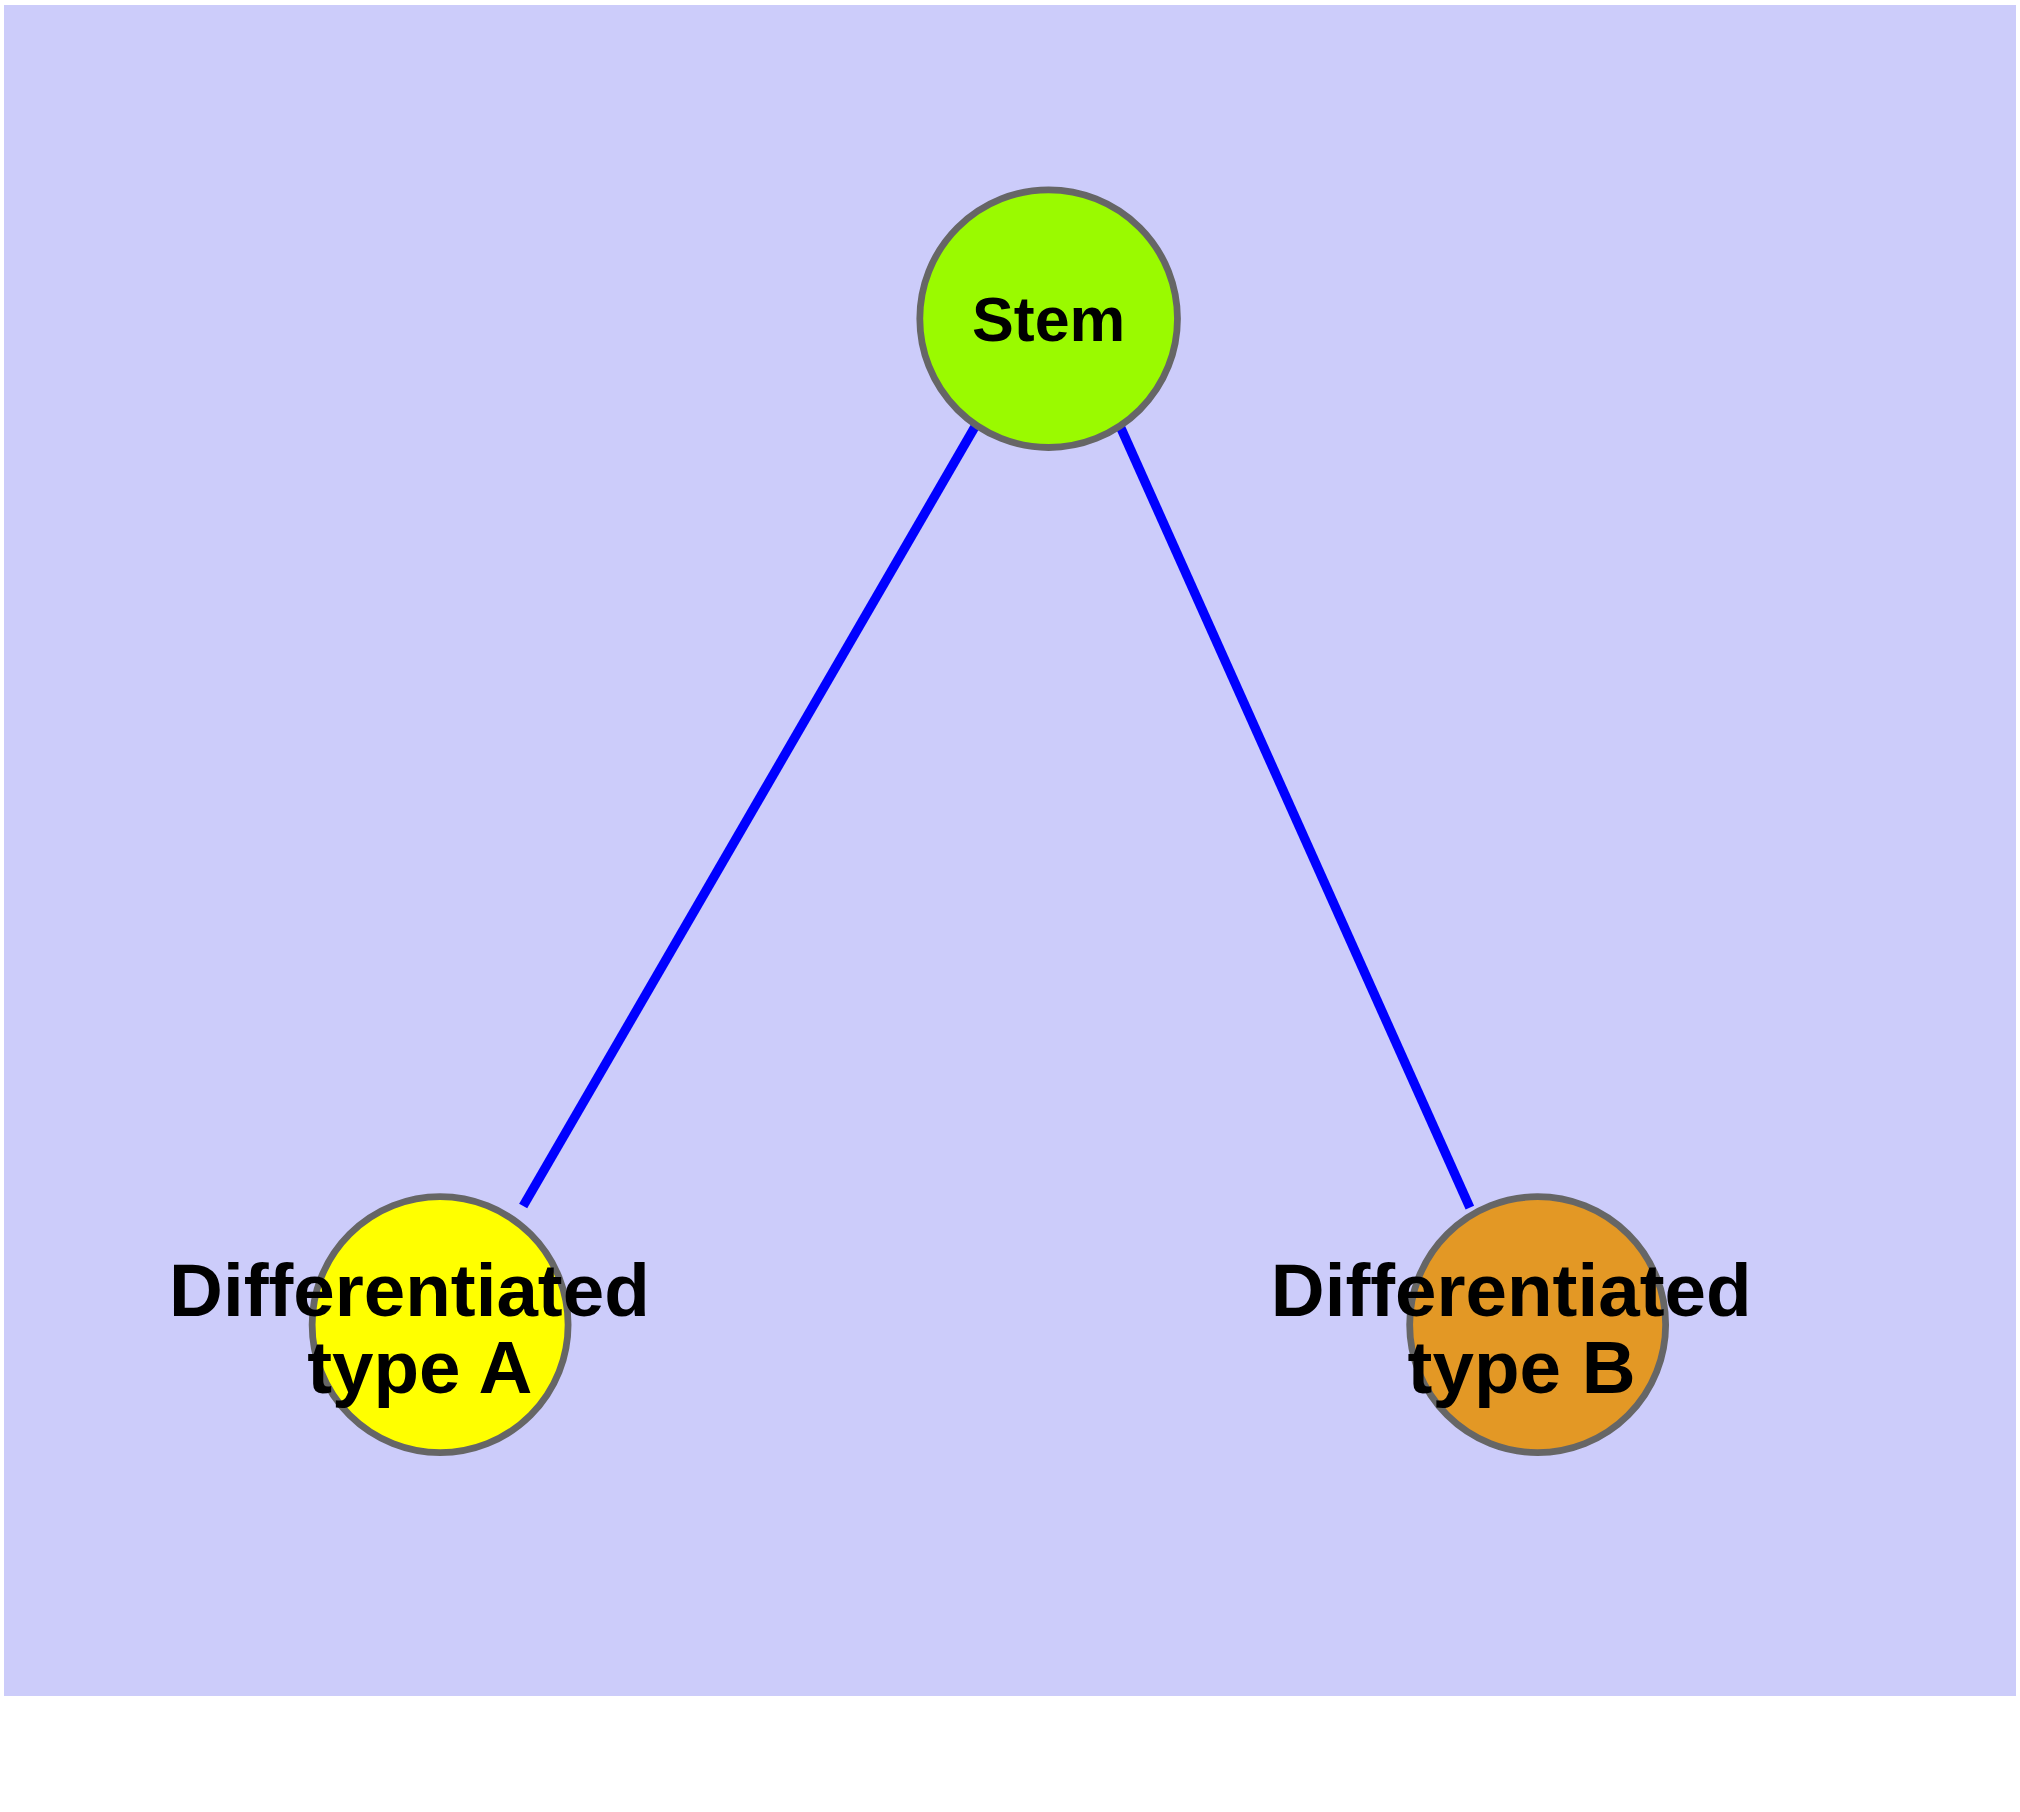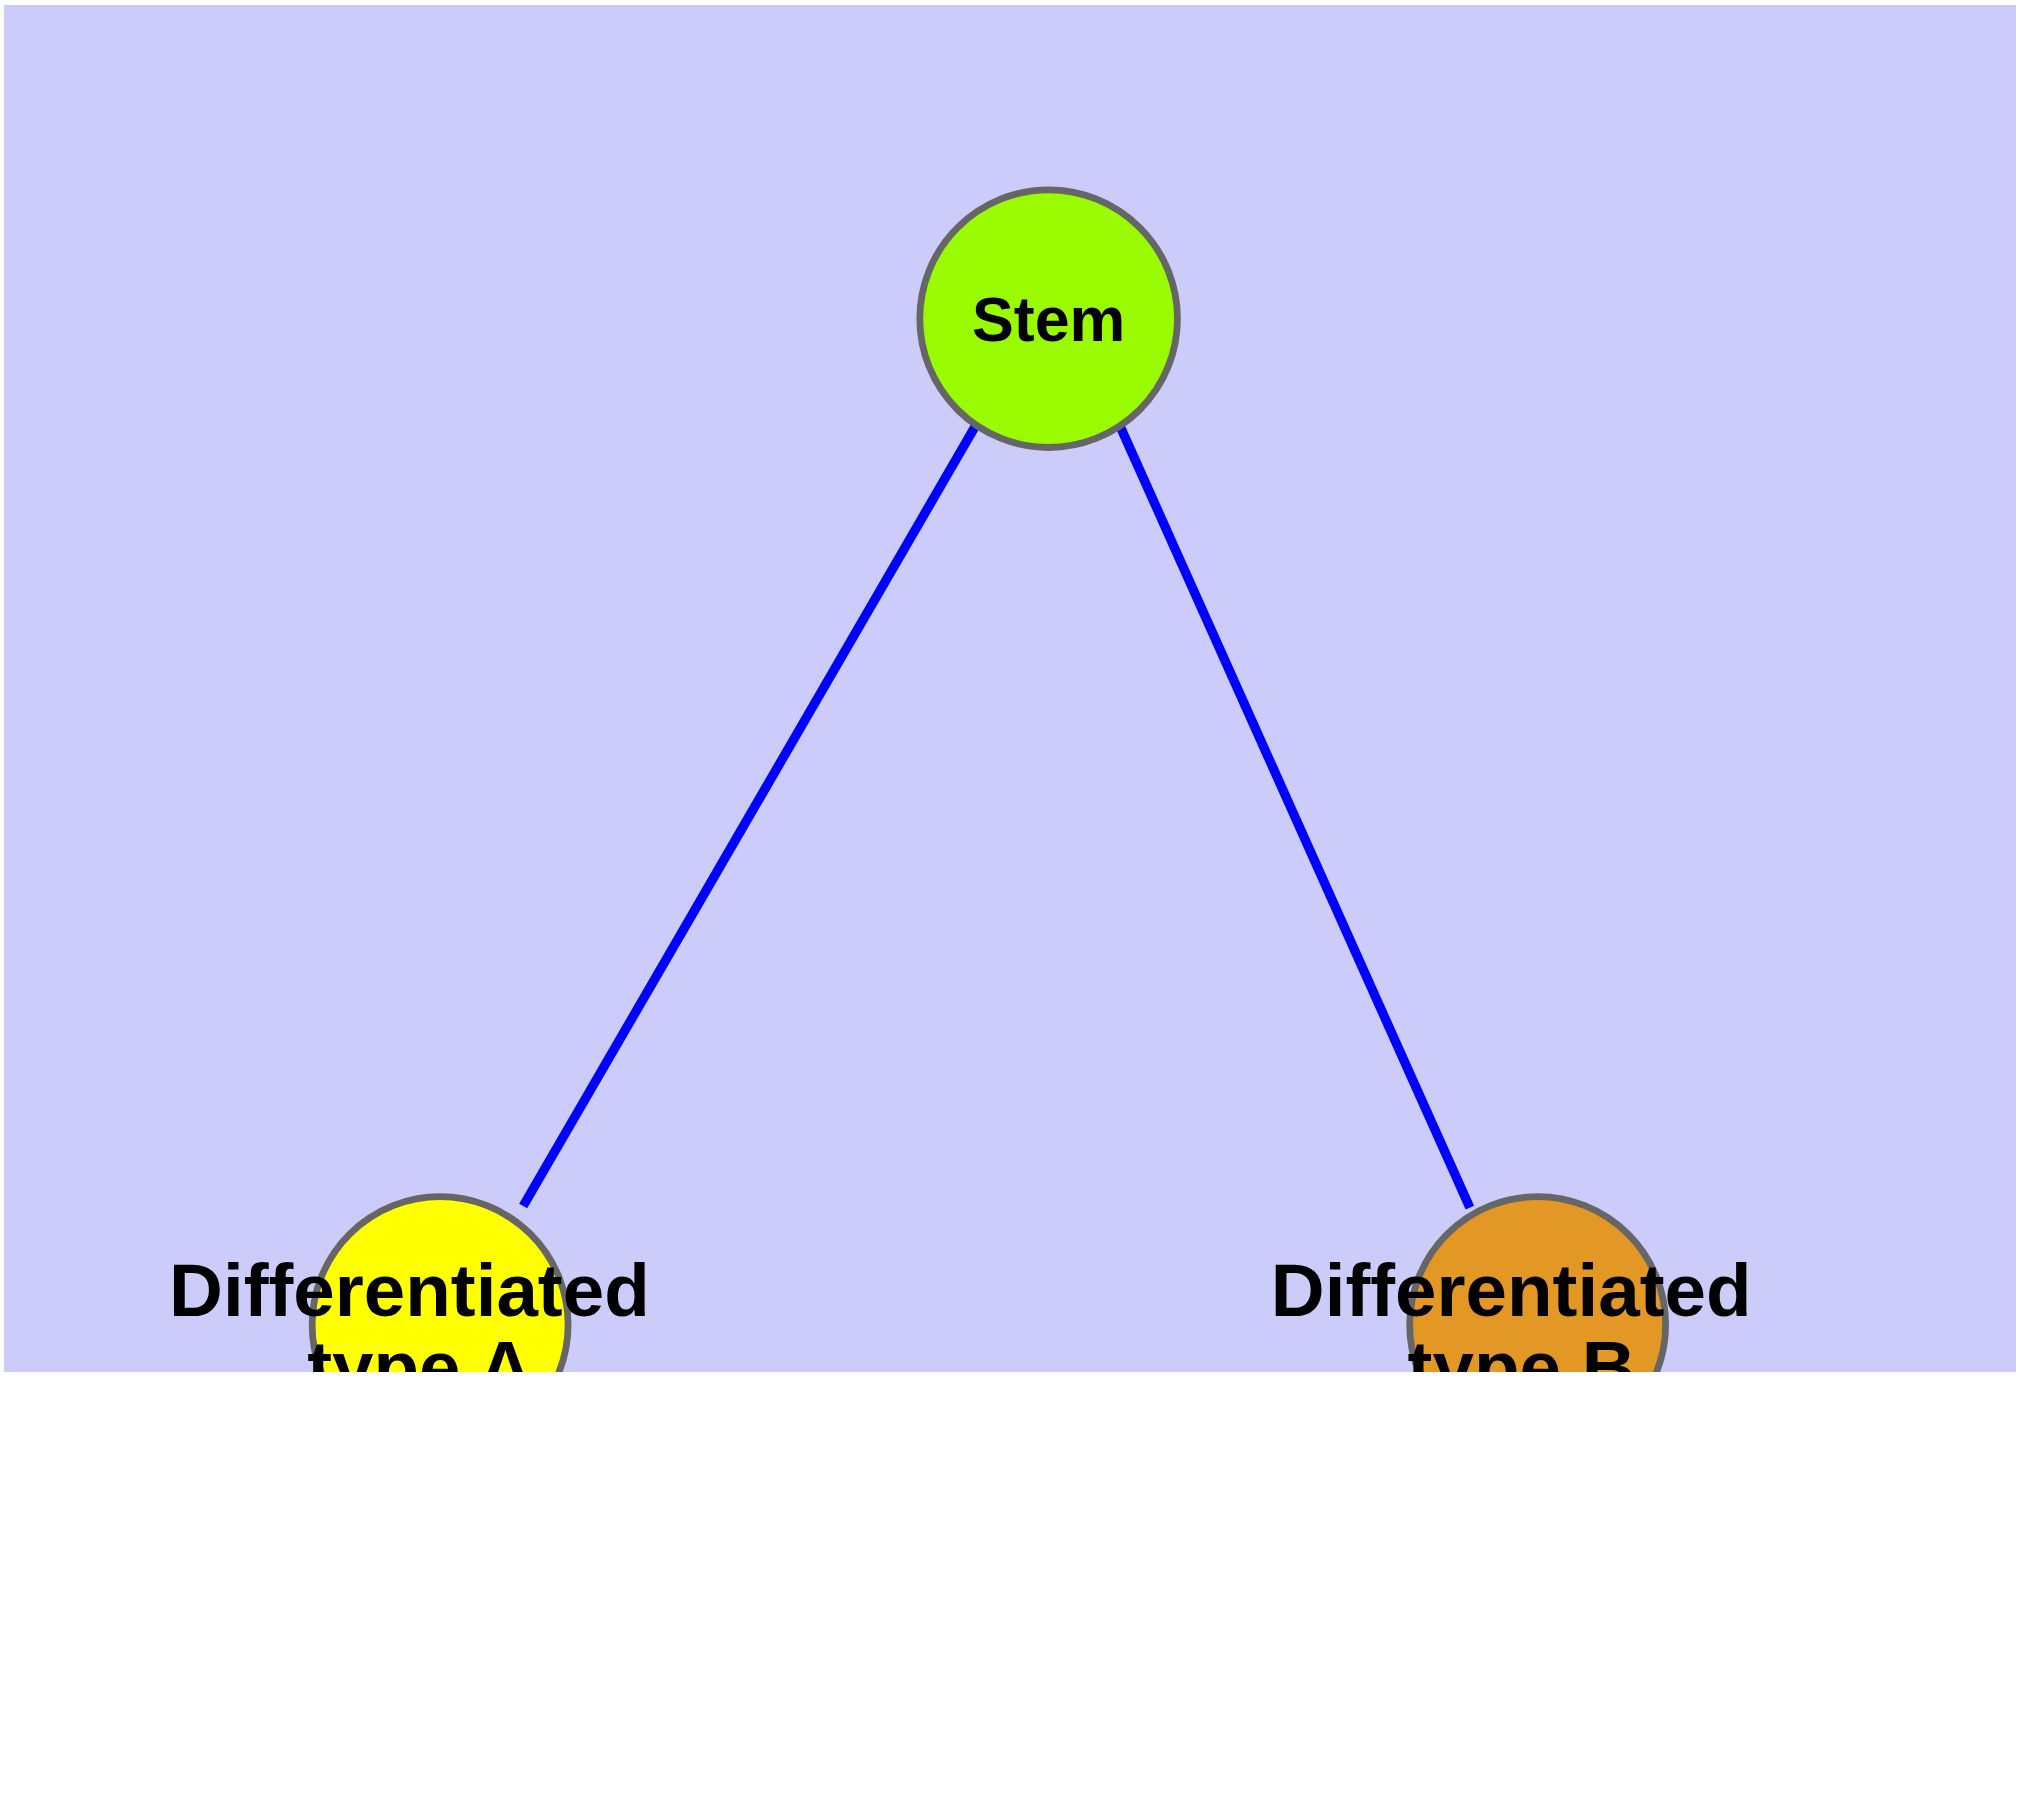--- a/index.html
+++ b/index.html
@@ -4,21 +4,21 @@
 <title>Cell Differentiation Graph</title>
 <style>
   html, body {
     margin: 0;
     padding: 0;
     background: #ffffff;
   }
   #canvas {
     position: relative;
     width: 2021px;
-    height: 1372px;
+    height: 1696px;
     background: #ffffff;
     overflow: hidden;
     font-family: "Liberation Sans", "DejaVu Sans", sans-serif;
   }
   #panel {
     position: absolute;
     left: 4.2px;
     top: 5.1px;
     width: 2012px;
     height: 1803px;

